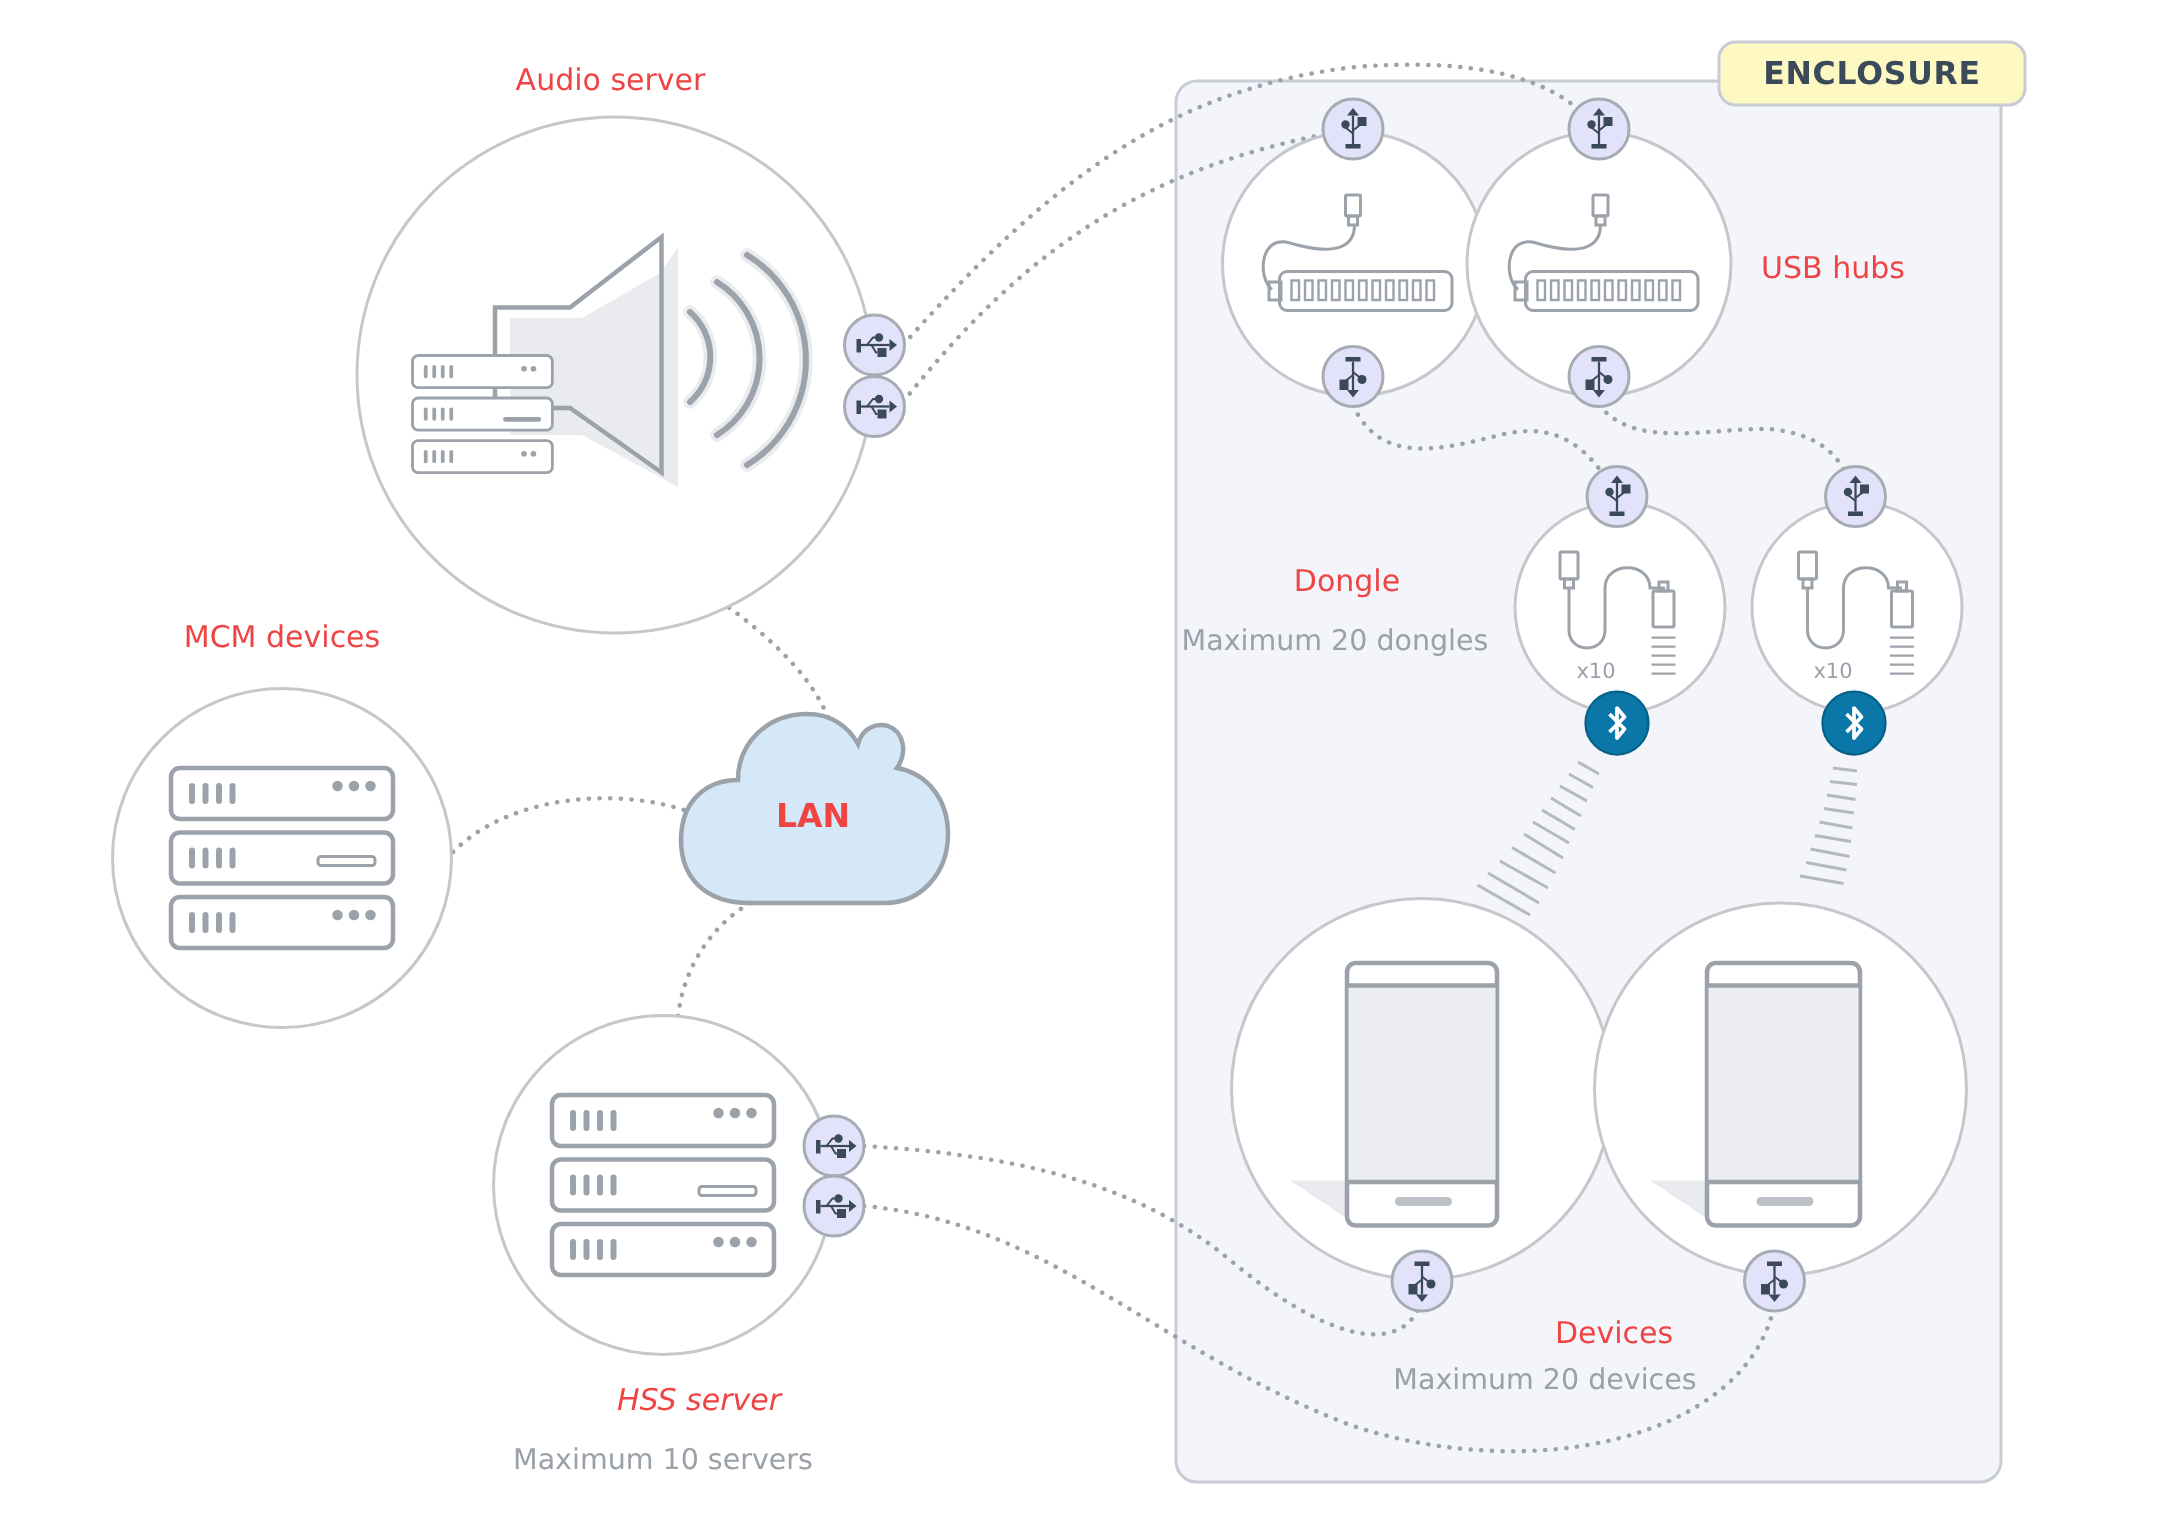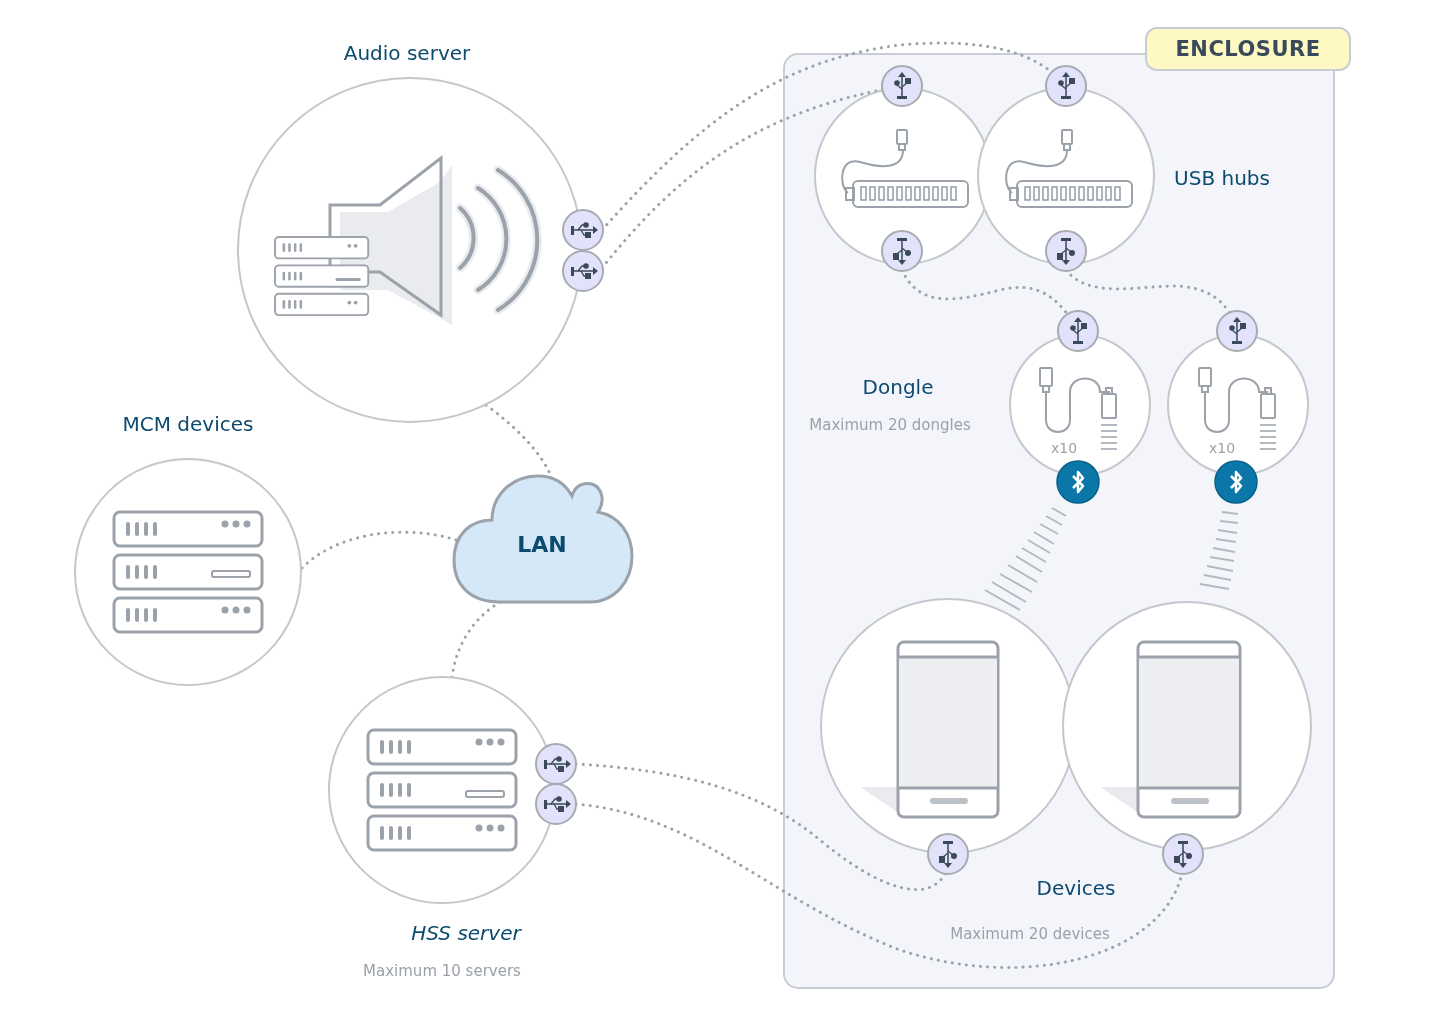--- a/index.html
+++ b/index.html
@@ -1,19 +1,19 @@
 <!DOCTYPE html>
 <html><head>
 <meta charset="utf-8">
 <style>
   html,body{margin:0;padding:0;background:#ffffff;}
   body{width:1440px;height:1024px;position:relative;overflow:hidden;font-family:"DejaVu Sans","Liberation Sans",sans-serif;}
   svg#diagram{position:absolute;left:0;top:0;}
-  .lbl{position:absolute;transform:translateX(-50%);white-space:nowrap;color:#0c4a6e;font-size:20px;}
-  .sub{position:absolute;transform:translateX(-50%);white-space:nowrap;color:#9aa1a8;font-size:15px;}
+  .lbl{position:absolute;transform:translateX(-50%);white-space:nowrap;color:#ef4444;font-size:20px;}
+  .sub{position:absolute;transform:translateX(-50%);white-space:nowrap;color:#9aa1a8;font-size:19px;}
   .encl-tag{position:absolute;left:1145px;top:27px;width:206px;height:44px;border:2px solid #c8ccd4;border-radius:12px;background:#fef9c3;box-sizing:border-box;display:flex;align-items:center;justify-content:center;font-weight:bold;font-size:21px;color:#3a4a5a;letter-spacing:0.5px;}
 </style>
 </head>
 <body>
 
 <svg id="diagram" width="1440" height="1024" viewBox="0 0 1440 1024">
   <defs>
     <g id="usbH">
       <circle r="20" fill="#e2e3fa" stroke="#a7abb2" stroke-width="2"></circle>
       <g fill="#3a4a5a" stroke="#3a4a5a">
@@ -274,13 +274,13 @@
 <div class="lbl" style="left:188px;top:412px;">MCM devices</div>
 <div class="lbl" style="left:542px;top:532px;font-weight:bold;font-size:22px;">LAN</div>
 <div class="lbl" style="left:466px;top:921px;font-style:italic;">HSS server</div>
 <div class="sub" style="left:442px;top:952px;margin-top:10px;">Maximum 10 servers</div>
 <div class="lbl" style="left:1222px;top:166px;">USB hubs</div>
 <div class="lbl" style="left:898px;top:375px;">Dongle</div>
 <div class="sub" style="left:890px;top:416px;">Maximum 20 dongles</div>
 <div class="sub" style="left:1064px;top:440px;font-size:14px;">x10</div>
 <div class="sub" style="left:1222px;top:440px;font-size:14px;">x10</div>
 <div class="lbl" style="left:1076px;top:876px;">Devices</div>
-<div class="sub" style="left:1030px;top:909px;margin-top:16px;">Maximum 20 devices</div>
+<div class="sub" style="left:1030px;top:909px;">Maximum 20 devices</div>
 
 </body></html>

